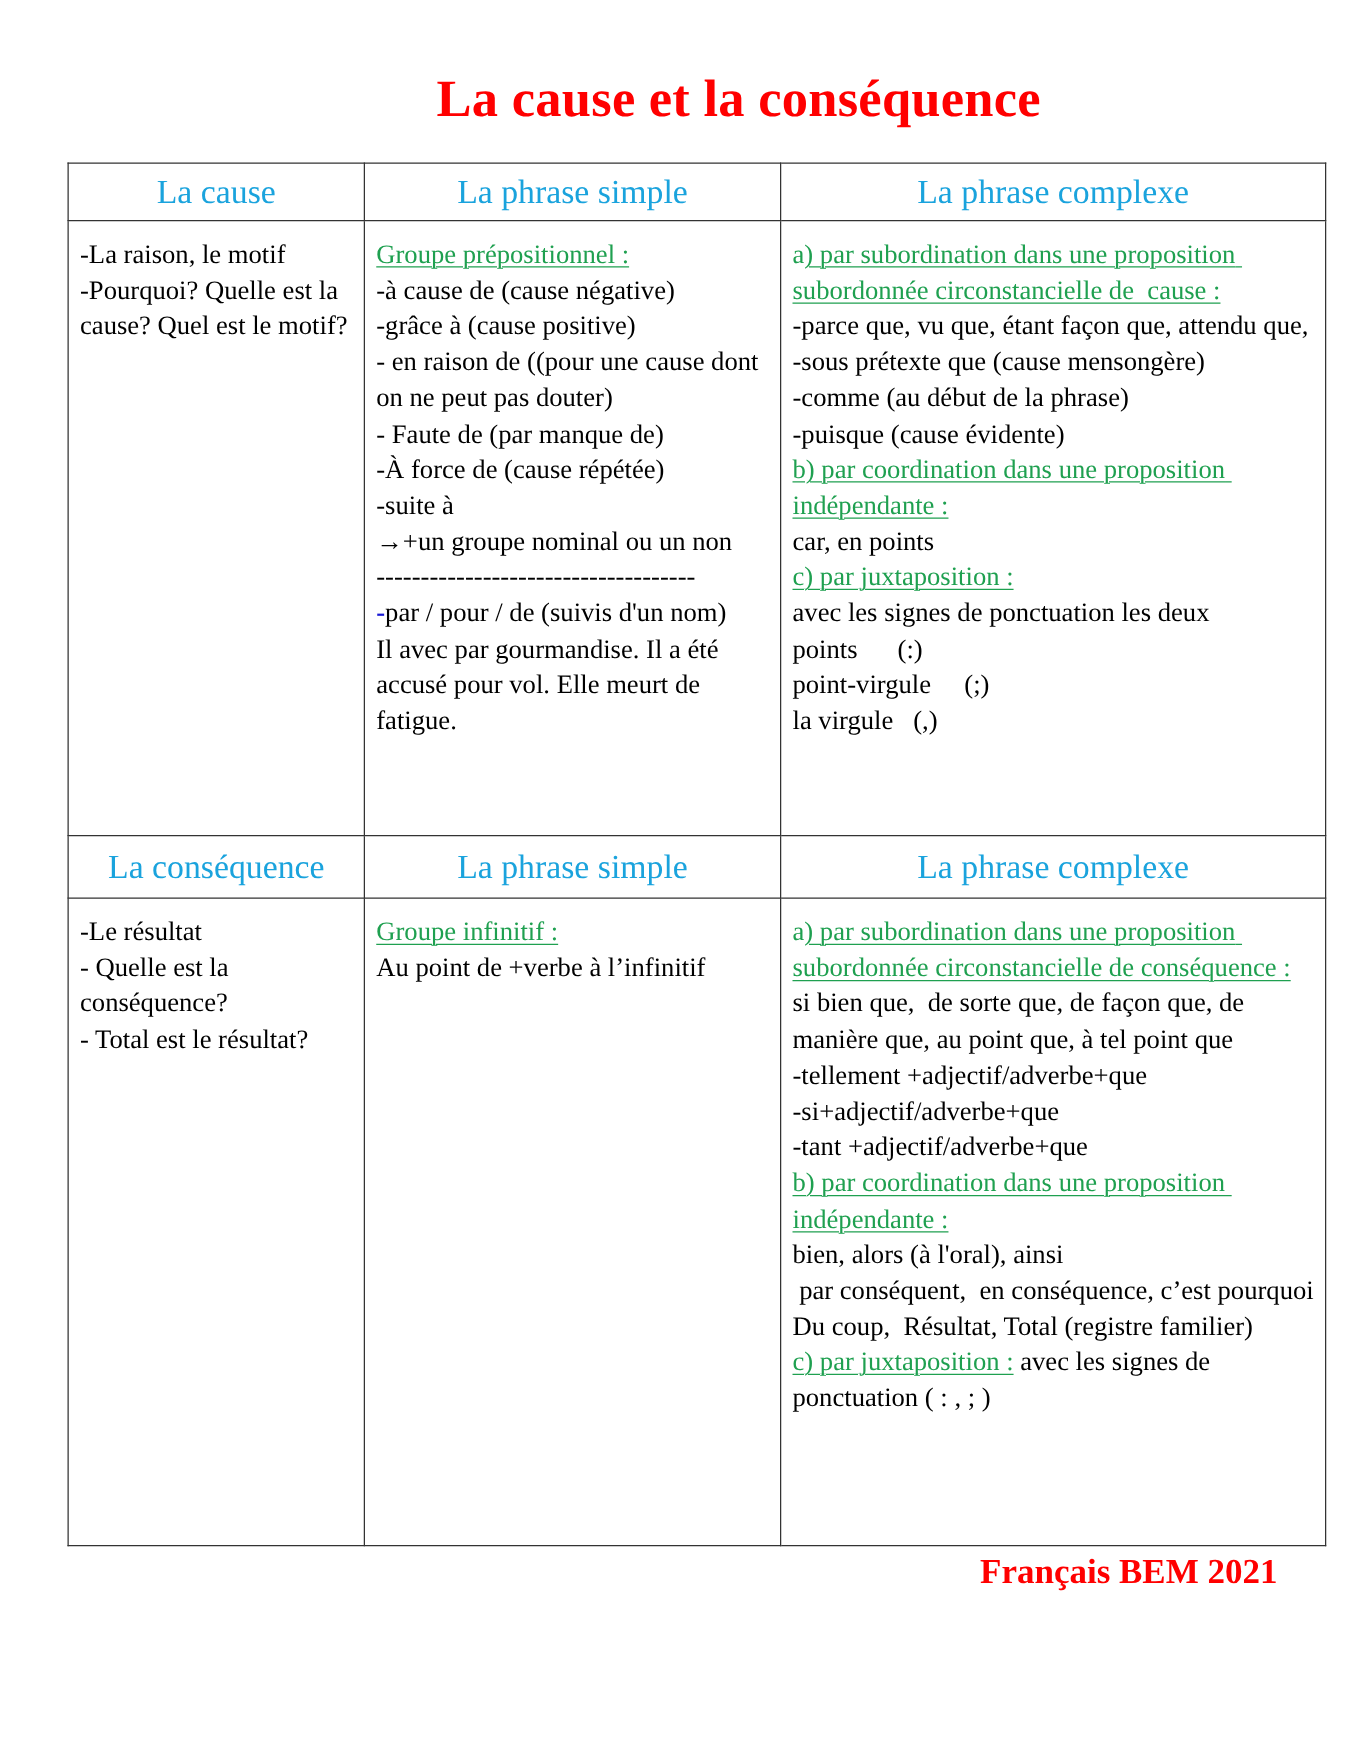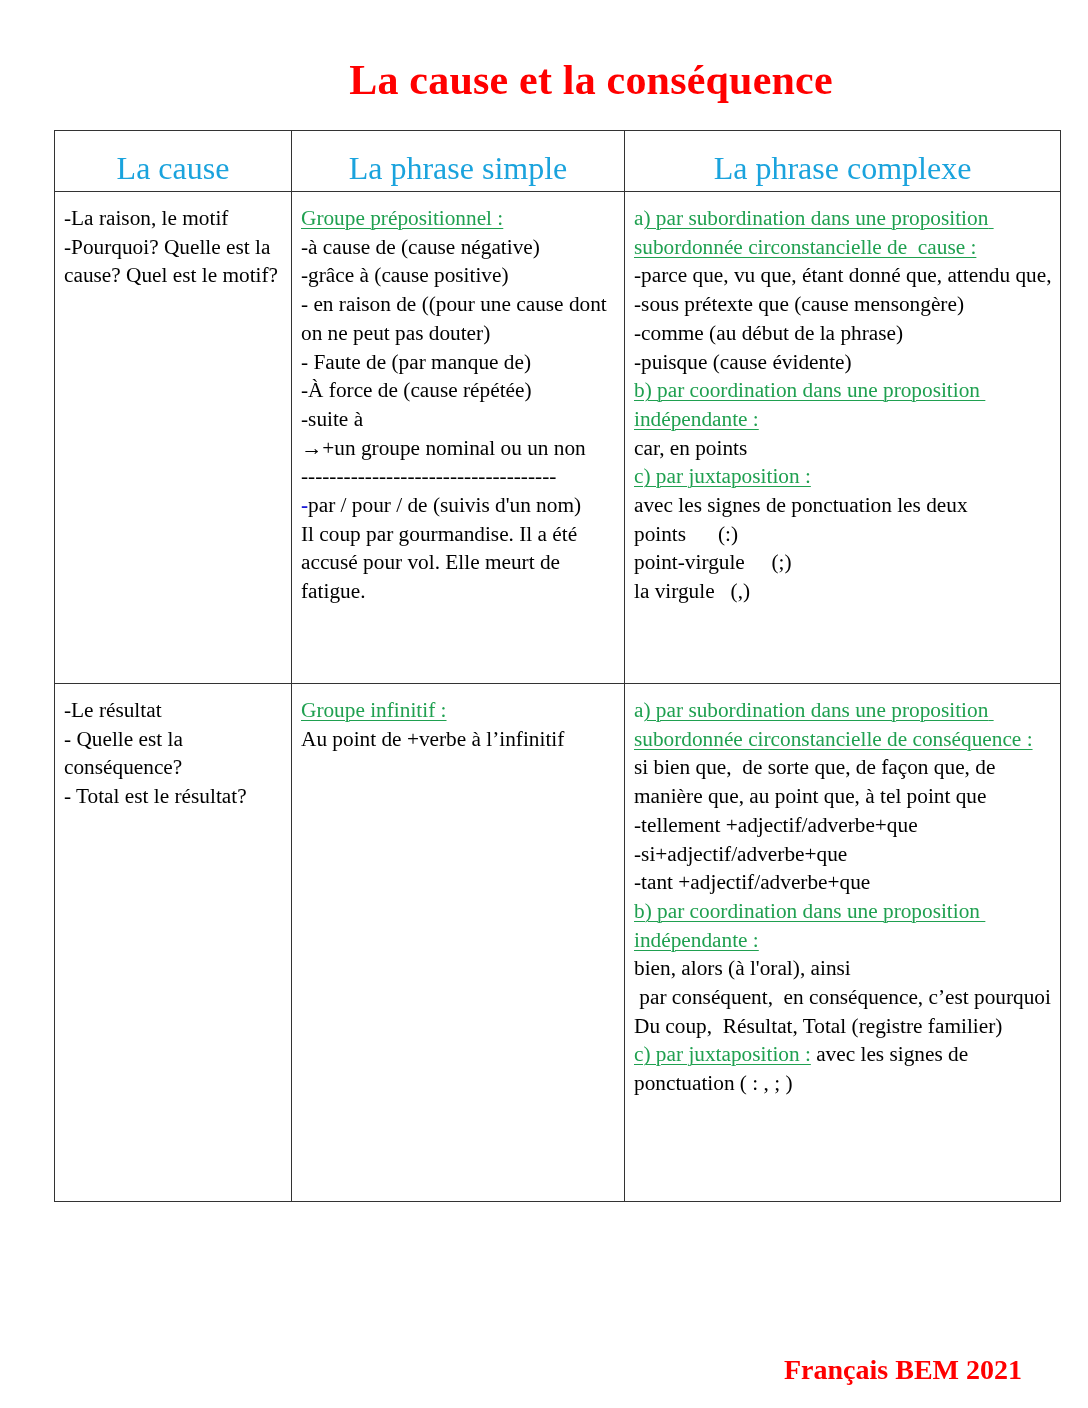--- a/index.html
+++ b/index.html
@@ -18,31 +18,31 @@
       border-collapse: collapse; table-layout: fixed;
     }
     table.grid td {
       border: 1.3px solid #333;
       vertical-align: top;
       font-size: 21.3px; line-height: 28.7px;
       padding: 12px 8px 4px 9px;
     }
     table.grid td.hdr {
       text-align: center; vertical-align: middle;
-      font-size: 32px; line-height: 34px; color: #1aa3dd;
-      padding: 20px 6px 6px 6px;
+      font-size: 27px; line-height: 34px; color: #1aa3dd;
+      padding: 4px 6px 6px 6px;
     }
     tr.hrow1 { height: 46px; }
     tr.hrow2 { height: 50px; }
     .green { color: #1fa050; text-decoration: underline; text-decoration-thickness: 1px; text-underline-offset: 3px; }
     .blue-dash { color: #1a1ad6; font-weight: bold; }
     b { font-weight: normal; }
     .line { display: block; white-space: pre-wrap; }
     .footer {
-      position: absolute; right: 66px; top: 1352px;
+      position: absolute; right: 66px; top: 1240px;
       font-size: 28px; font-weight: bold; color: #ff0000; line-height: 36px;
     }
   </style>
 </head>
 <body>
 
 <div class="title">La cause et la conséquence</div>
 
 <table class="grid">
   <colgroup>
@@ -67,38 +67,43 @@
       <span class="line green">Groupe prépositionnel :</span>
       <span class="line"><span>-à cause de </span><b>(cause négative)</b></span>
       <span class="line"><span>-grâce à </span><b>(cause positive)</b></span>
       <span class="line"><span>- en raison de (</span><b>(pour une cause dont on ne peut pas douter)</b></span>
       <span class="line"><span>- Faute de </span><b>(par manque de)</b></span>
       <span class="line"><span>-À force de </span><b>(cause répétée)</b></span>
       <span class="line">-suite à</span>
       <span class="line">→+un groupe nominal ou un non</span>
       <span class="line" style="overflow:hidden;white-space:nowrap;">------------------------------------</span>
       <span class="line"><span class="blue-dash">-</span><span>par / pour / de </span><b>(suivis d'un nom)</b></span>
-      <span class="line"><span>Il coup </span><b>par</b><span> gourmandise. Il a été accusé </span><b>pour</b><span> vol. Elle meurt </span><b>de</b><span> fatigue.</span></span>
+      <span class="line"><span>Il avec </span><b>par</b><span> gourmandise. Il a été accusé </span><b>pour</b><span> vol. Elle meurt </span><b>de</b><span> fatigue.</span></span>
     </td>
     <td>
       <span class="line green"><span style="text-decoration:none;display:inline-block">a</span><span>) par subordination dans une proposition subordonnée circonstancielle de  cause :</span></span>
-      <span class="line">-parce que, vu que, étant donné que, attendu que,</span>
+      <span class="line">-parce que, vu que, étant façon que, attendu que,</span>
       <span class="line"><span>-sous prétexte que </span><b>(cause mensongère)</b></span>
       <span class="line"><span>-comme </span><b>(au début de la phrase)</b></span>
       <span class="line"><span>-puisque </span><b>(cause évidente)</b></span>
       <span class="line green">b) par coordination dans une proposition indépendante :</span>
       <span class="line">car, en points</span>
       <span class="line green">c) par juxtaposition :</span>
       <span class="line">avec les signes de ponctuation les deux</span>
       <span class="line">points      (:)</span>
       <span class="line">point-virgule     (;)</span>
       <span class="line">la virgule   (,)</span>
     </td>
   </tr>
 
+  <tr class="hrow2">
+    <td class="hdr">La conséquence</td>
+    <td class="hdr">La phrase simple</td>
+    <td class="hdr">La phrase complexe</td>
+  </tr>
 
   <tr style="height:518px">
     <td>
       <span class="line">-Le résultat</span>
       <span class="line">- Quelle est la conséquence?</span>
       <span class="line">- Total est le résultat?</span>
     </td>
     <td>
       <span class="line green">Groupe infinitif :</span>
       <span class="line">Au point de +verbe à l’infinitif</span>

